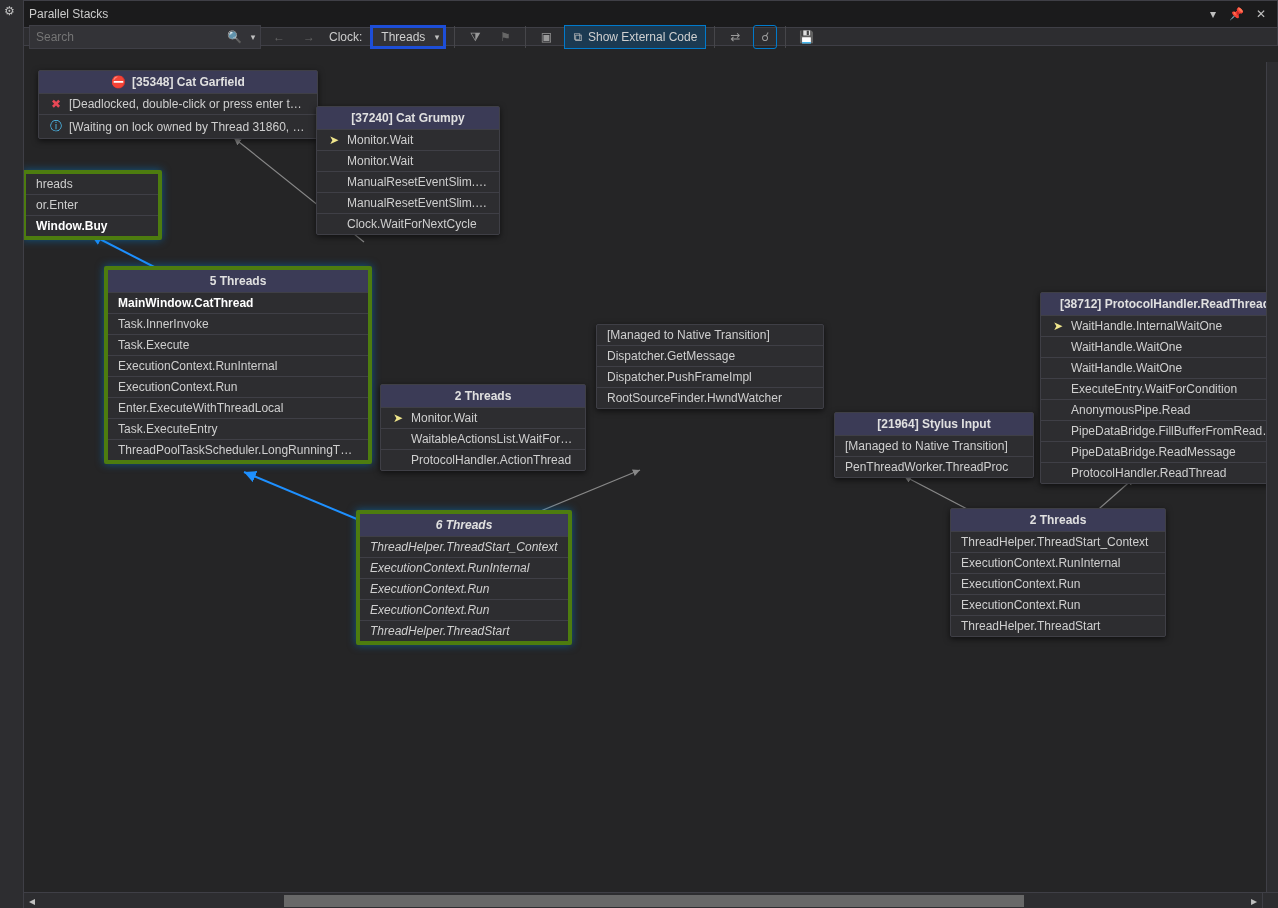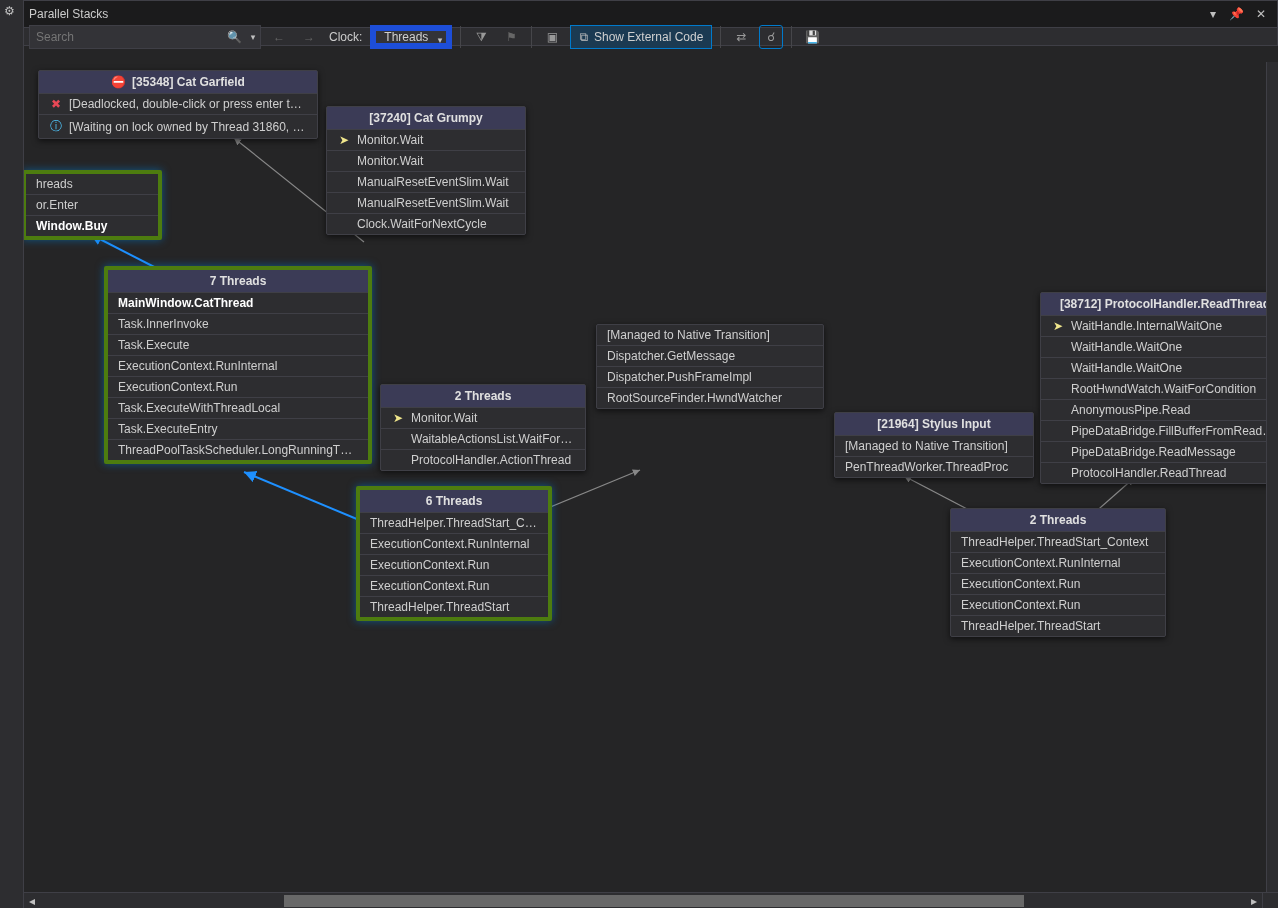--- a/index.html
+++ b/index.html
@@ -78,21 +78,21 @@
   }
   .tb-sep {
     width: 1px; height: 22px;
     background: #46464a;
     margin: 0 2px;
   }
   .tb-label { color: #cccccc; font-size: 12px; padding: 0 2px; }
   .tb-select {
     height: 24px;
     background: #333337;
-    border: 6px solid #1d4ed8;
+    border: 3px solid #1d4ed8;
     color: #d0d0d0;
     display: flex; align-items: center;
     padding: 0 18px 0 8px;
     position: relative;
   }
   .tb-select .caret {
     position: absolute; right: 4px; top: 4px;
     font-size: 9px; color: #c0c0c0;
   }
   .tb-toggle {
@@ -268,21 +268,21 @@
           <span class="rtext">hreads</span>
         </div>
       <div class="nrow">
           <span class="rtext">or.Enter</span>
         </div>
       <div class="nrow bold">
           <span class="rtext">Window.Buy</span>
         </div>
     </div>
 
-    <div class="node" style="left:302px; top:44px; width:200px;">
+    <div class="node" style="left:292px; top:44px; width:184px;">
       <div class="nhead">
           <span>[37240] Cat Grumpy</span>
         </div>
       <div class="nrow">
           <span class="ricon iarrow">➤</span>
           <span class="rtext">Monitor.Wait</span>
         </div>
       <div class="nrow">
           <span class="ricon"></span>
           <span class="rtext">Monitor.Wait</span>
@@ -296,39 +296,39 @@
           <span class="rtext">ManualResetEventSlim.Wait</span>
         </div>
       <div class="nrow">
           <span class="ricon"></span>
           <span class="rtext">Clock.WaitForNextCycle</span>
         </div>
     </div>
 
     <div class="node sel" style="left:80px; top:204px; width:268px;">
       <div class="nhead">
-          <span>7 Threads</span>
+          <span>5 Threads</span>
         </div>
       <div class="nrow bold">
           <span class="rtext">MainWindow.CatThread</span>
         </div>
       <div class="nrow">
           <span class="rtext">Task.InnerInvoke</span>
         </div>
       <div class="nrow">
           <span class="rtext">Task.Execute</span>
         </div>
       <div class="nrow">
           <span class="rtext">ExecutionContext.RunInternal</span>
         </div>
       <div class="nrow">
           <span class="rtext">ExecutionContext.Run</span>
         </div>
       <div class="nrow">
-          <span class="rtext">Task.ExecuteWithThreadLocal</span>
+          <span class="rtext">Enter.ExecuteWithThreadLocal</span>
         </div>
       <div class="nrow">
           <span class="rtext">Task.ExecuteEntry</span>
         </div>
       <div class="nrow">
           <span class="rtext">ThreadPoolTaskScheduler.LongRunningThre...</span>
         </div>
     </div>
 
     <div class="node" style="left:356px; top:322px; width:206px;">
@@ -387,41 +387,41 @@
       <div class="nrow">
           <span class="ricon"></span>
           <span class="rtext">WaitHandle.WaitOne</span>
         </div>
       <div class="nrow">
           <span class="ricon"></span>
           <span class="rtext">WaitHandle.WaitOne</span>
         </div>
       <div class="nrow">
           <span class="ricon"></span>
-          <span class="rtext">RootHwndWatch.WaitForCondition</span>
+          <span class="rtext">ExecuteEntry.WaitForCondition</span>
         </div>
       <div class="nrow">
           <span class="ricon"></span>
           <span class="rtext">AnonymousPipe.Read</span>
         </div>
       <div class="nrow">
           <span class="ricon"></span>
           <span class="rtext">PipeDataBridge.FillBufferFromReadPipe</span>
         </div>
       <div class="nrow">
           <span class="ricon"></span>
           <span class="rtext">PipeDataBridge.ReadMessage</span>
         </div>
       <div class="nrow">
           <span class="ricon"></span>
           <span class="rtext">ProtocolHandler.ReadThread</span>
         </div>
     </div>
 
-    <div class="node sel" style="left:332px; top:424px; width:196px;">
+    <div class="node sel" style="left:332px; top:448px; width:216px;font-style:italic;">
       <div class="nhead">
           <span>6 Threads</span>
         </div>
       <div class="nrow">
           <span class="rtext">ThreadHelper.ThreadStart_Context</span>
         </div>
       <div class="nrow">
           <span class="rtext">ExecutionContext.RunInternal</span>
         </div>
       <div class="nrow">

